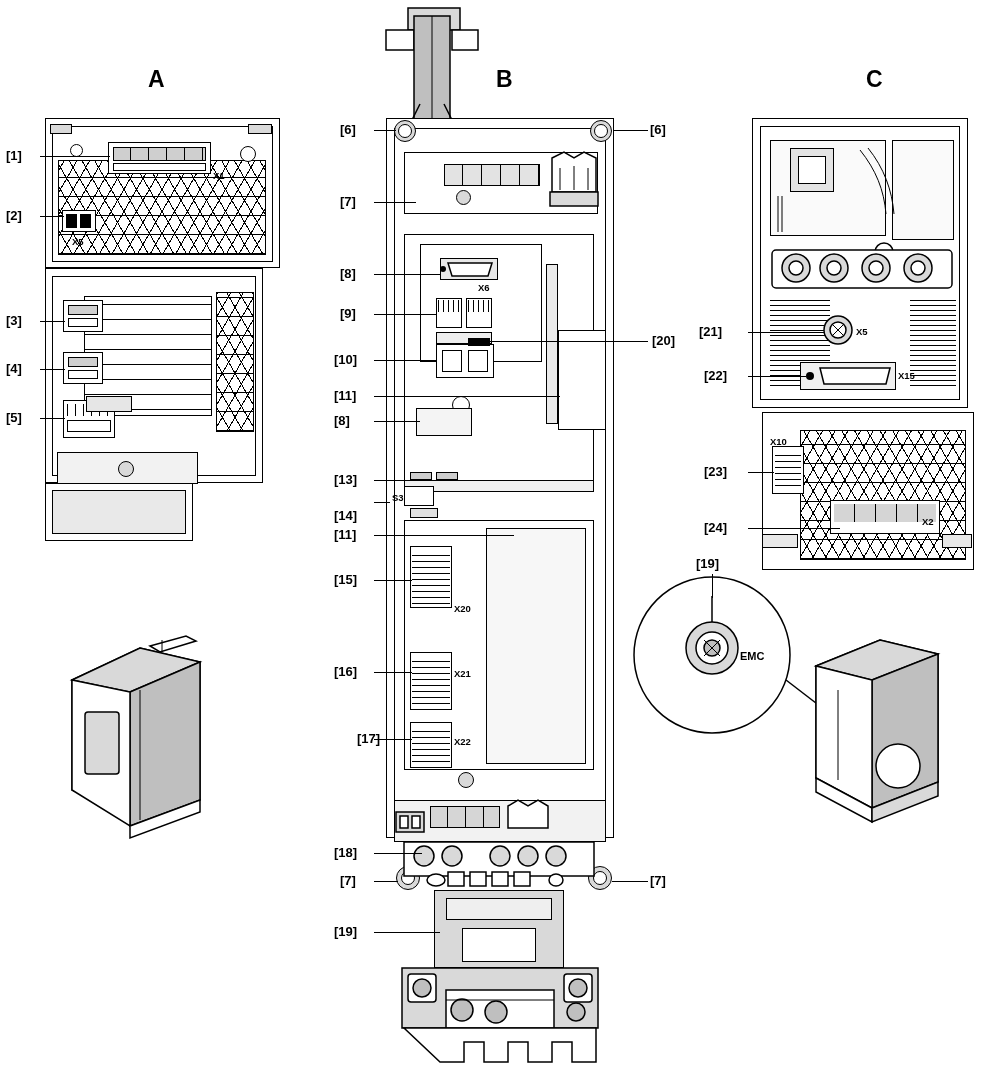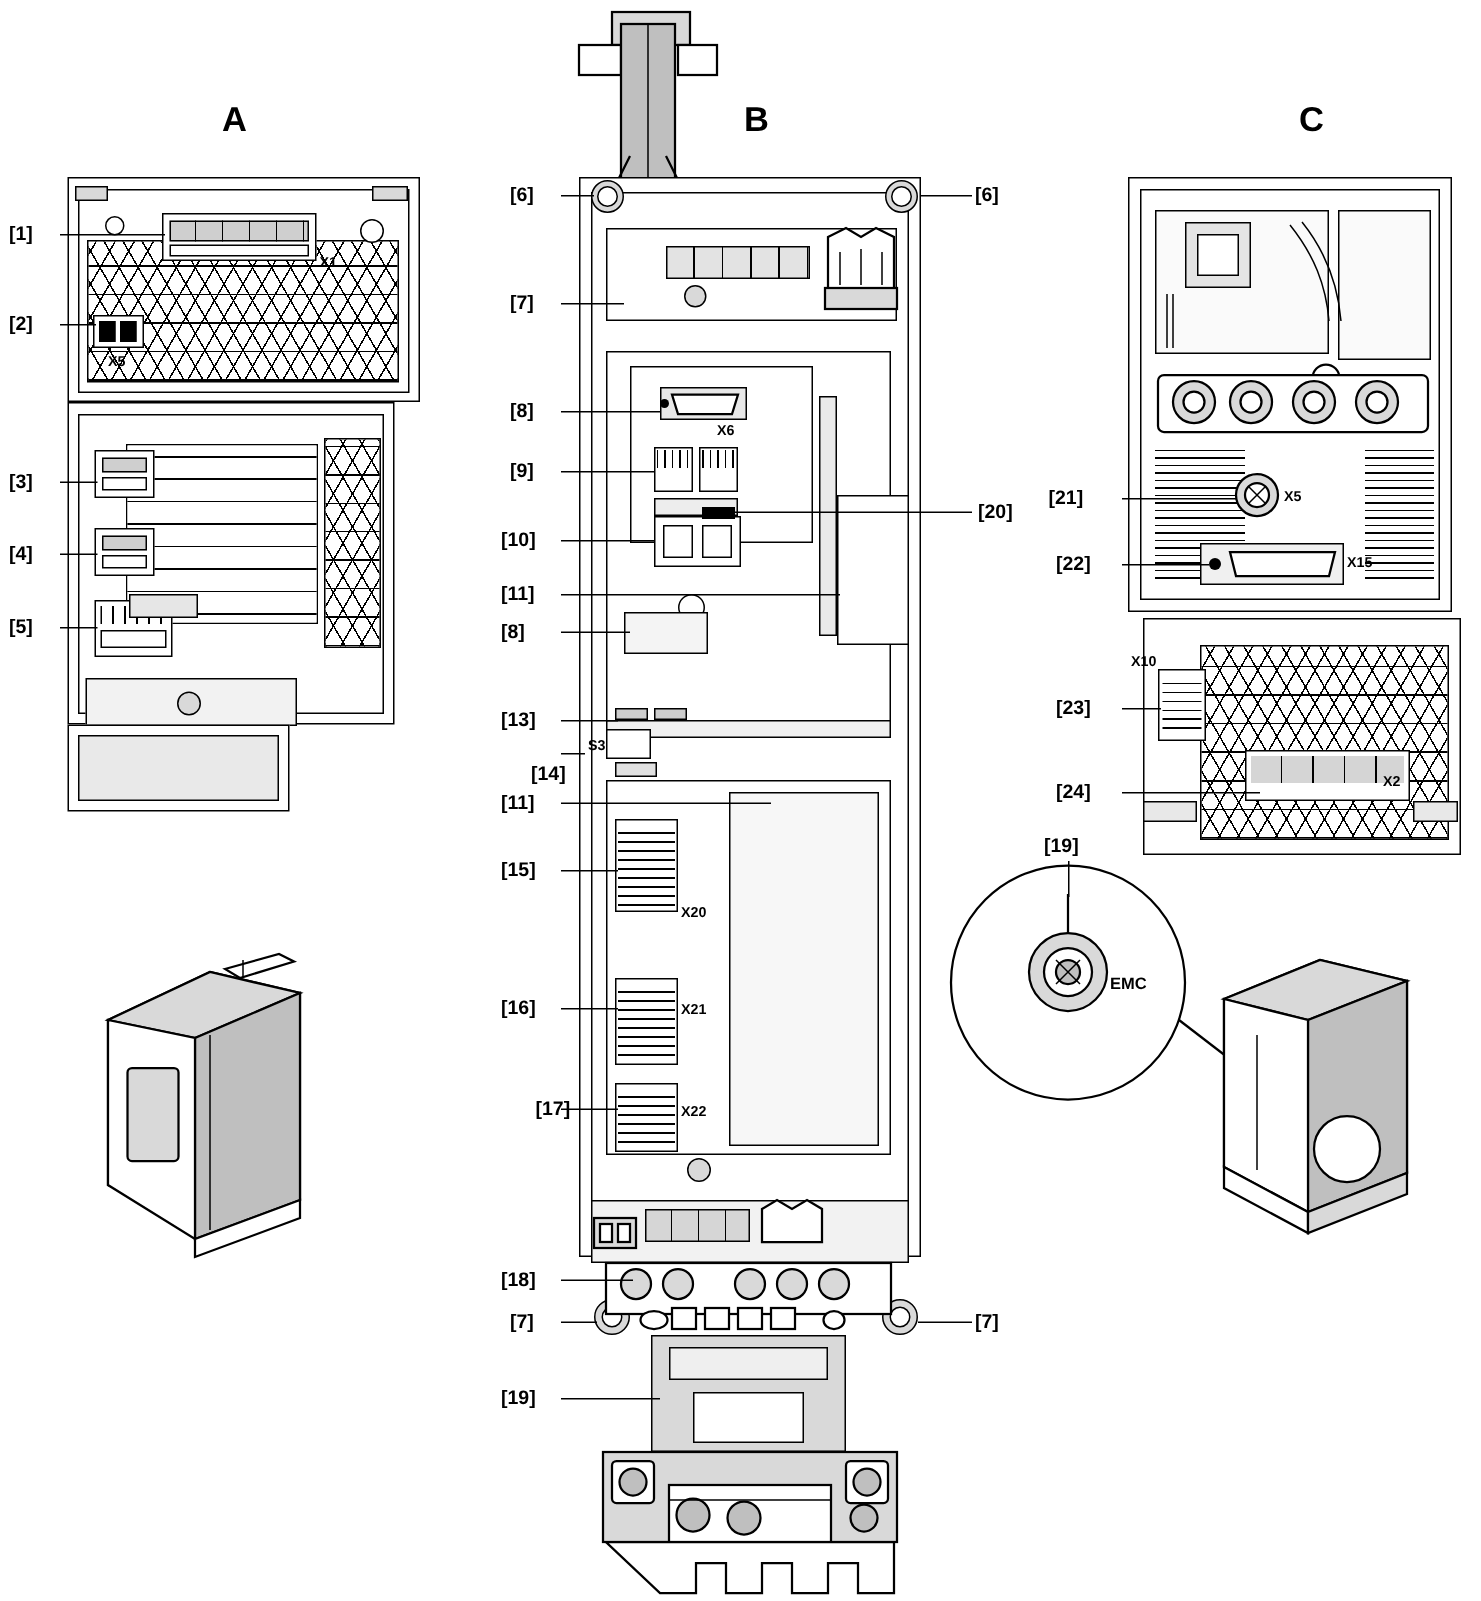--- a/index.html
+++ b/index.html
@@ -287,21 +287,21 @@
 
     <div class="callout" style="left:334px;top:388px;">[11]</div>
     <div class="leader" style="left:374px;top:396px;width:186px;"></div>
 
     <div class="callout" style="left:334px;top:413px;">[8]</div>
     <div class="leader" style="left:374px;top:421px;width:46px;"></div>
 
     <div class="callout" style="left:334px;top:472px;">[13]</div>
     <div class="leader" style="left:374px;top:480px;width:38px;"></div>
 
-    <div class="callout" style="left:334px;top:508px;margin-left:20px;">[14]</div>
+    <div class="callout" style="left:334px;top:508px;">[14]</div>
     <div class="leader" style="left:374px;top:502px;width:16px;"></div>
 
     <div class="callout" style="left:334px;top:527px;">[11]</div>
     <div class="leader" style="left:374px;top:535px;width:140px;"></div>
 
     <div class="callout" style="left:334px;top:572px;">[15]</div>
     <div class="leader" style="left:374px;top:580px;width:38px;"></div>
 
     <div class="callout" style="left:334px;top:664px;">[16]</div>
     <div class="leader" style="left:374px;top:672px;width:38px;"></div>
@@ -368,21 +368,21 @@
       <circle class="stb" cx="810" cy="376" r="4"></circle>
     </svg>
     <div class="conn-label" style="left:898px;top:370px;text-align:center;">X15</div>
 
     <div class="box" style="left:762px;top:412px;width:212px;height:158px;"></div>
     <div class="box thin hex-pattern" style="left:800px;top:430px;width:166px;height:130px;"></div>
 
     <div class="box" style="left:772px;top:446px;width:32px;height:48px;"></div>
     <div style="position:absolute;left:775px;top:450px;width:26px;height:40px;
          background-image:repeating-linear-gradient(to bottom,#fff 0 5px,#000 5px 6px);"></div>
-    <div class="conn-label" style="left:754px;top:436px;">X10</div>
+    <div class="conn-label" style="left:770px;top:436px;">X10</div>
 
     <div class="box" style="left:830px;top:500px;width:110px;height:34px;background:#ffffff;"></div>
     <div style="position:absolute;left:834px;top:504px;width:102px;height:18px;background:#d5d5d5;"></div>
     <div style="position:absolute;left:834px;top:504px;width:102px;height:18px;
          background-image:repeating-linear-gradient(to right,transparent 0 20px,#000 20px 21px);"></div>
     <div class="conn-label" style="left:922px;top:516px;">X2</div>
     <div class="box thin" style="left:762px;top:534px;width:36px;height:14px;background:#e8e8e8;"></div>
     <div class="box thin" style="left:942px;top:534px;width:30px;height:14px;background:#e8e8e8;"></div>
 
     <svg width="987" height="1067" viewBox="0 0 987 1067">

